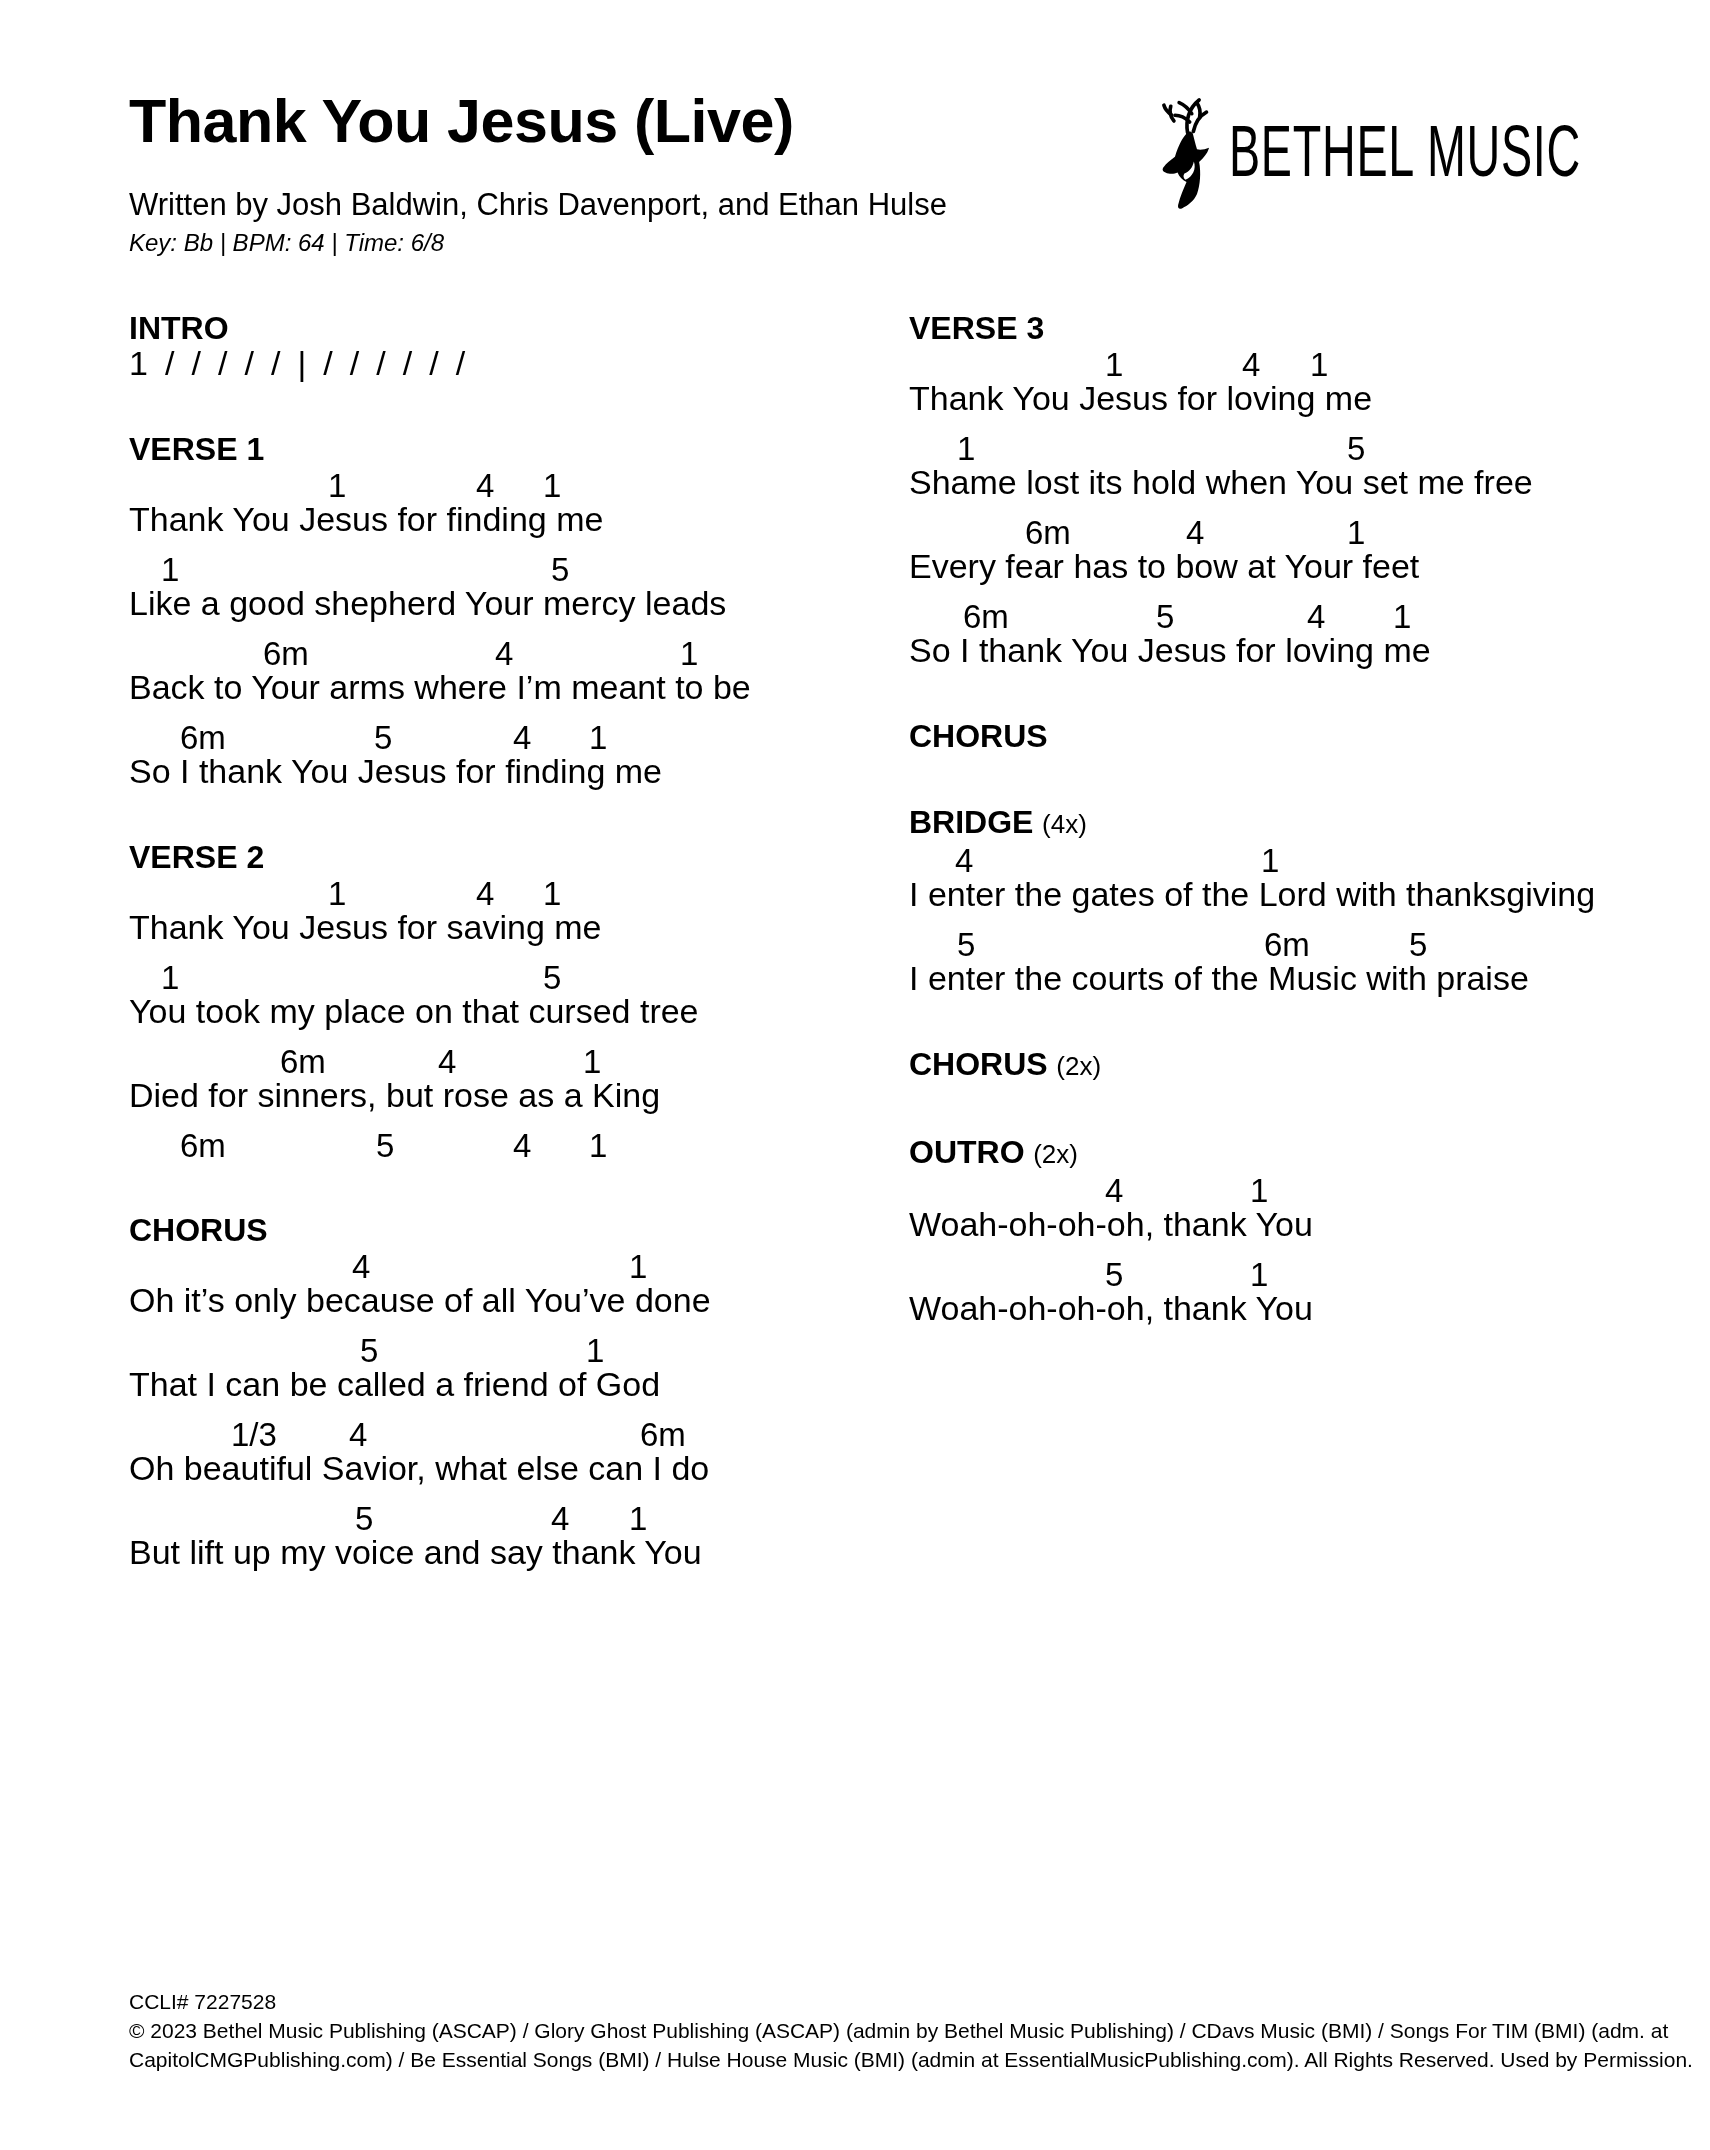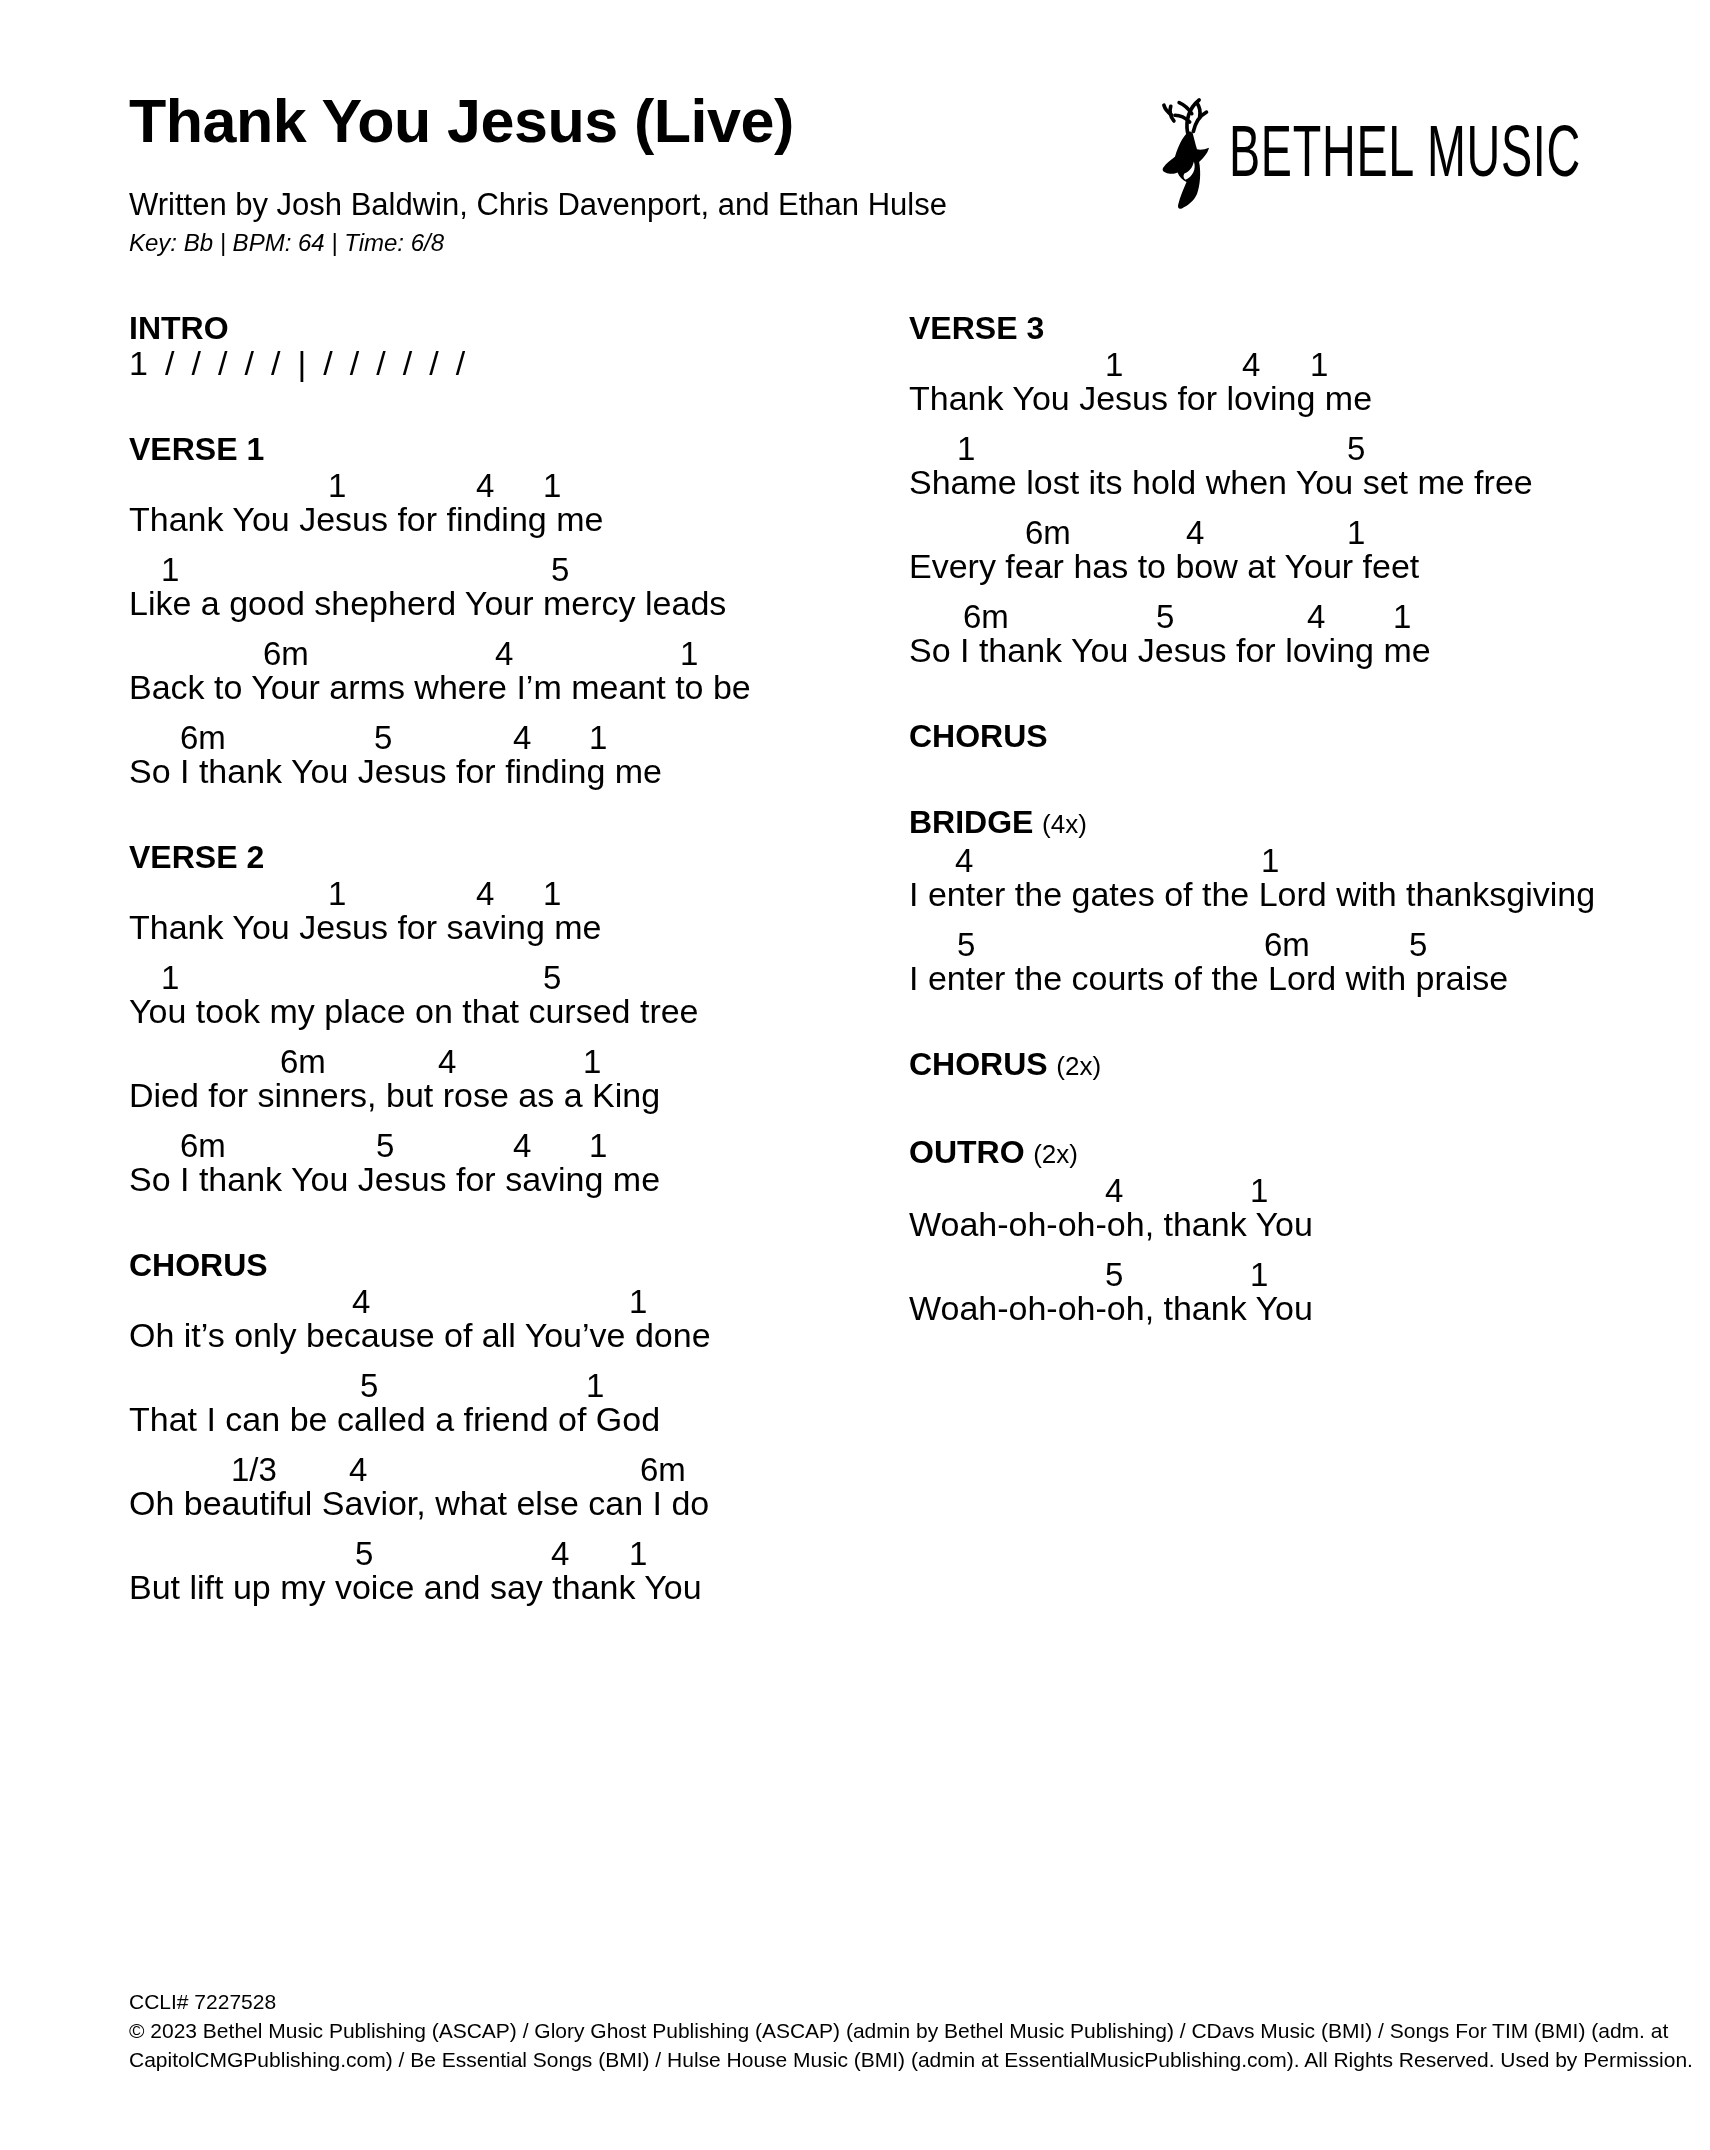--- a/index.html
+++ b/index.html
@@ -185,21 +185,20 @@
             </div>
             <div class="lyric">Died for sinners, but rose as a King</div>
           </div>
           <div class="pair">
             <div class="chords">
               <span class="chord" style="left: 51px;">6m</span>
               <span class="chord" style="left: 247px;">5</span>
               <span class="chord" style="left: 384px;">4</span>
               <span class="chord" style="left: 460px;">1</span>
             </div>
-            <div class="lyric">So I thank You Jesus for saving me</div>
           </div>
         </div>
         <div class="section">
           <div class="sec-heading"><span>CHORUS</span></div>
           <div class="pair">
             <div class="chords">
               <span class="chord" style="left: 223px;">4</span>
               <span class="chord" style="left: 500px;">1</span>
             </div>
             <div class="lyric">Oh it’s only because of all You’ve done</div>
@@ -276,21 +275,21 @@
               <span class="chord" style="left: 352px;">1</span>
             </div>
             <div class="lyric">I enter the gates of the Lord with thanksgiving</div>
           </div>
           <div class="pair">
             <div class="chords">
               <span class="chord" style="left: 48px;">5</span>
               <span class="chord" style="left: 355px;">6m</span>
               <span class="chord" style="left: 500px;">5</span>
             </div>
-            <div class="lyric">I enter the courts of the Lord with praise</div>
+            <div class="lyric">I enter the courts of the Music with praise</div>
           </div>
         </div>
         <div class="section">
           <div class="sec-heading"><span>CHORUS</span><span class="sec-suffix">(2x)</span></div>
         </div>
         <div class="section">
           <div class="sec-heading"><span>OUTRO</span><span class="sec-suffix">(2x)</span></div>
           <div class="pair">
             <div class="chords">
               <span class="chord" style="left: 196px;">4</span>

